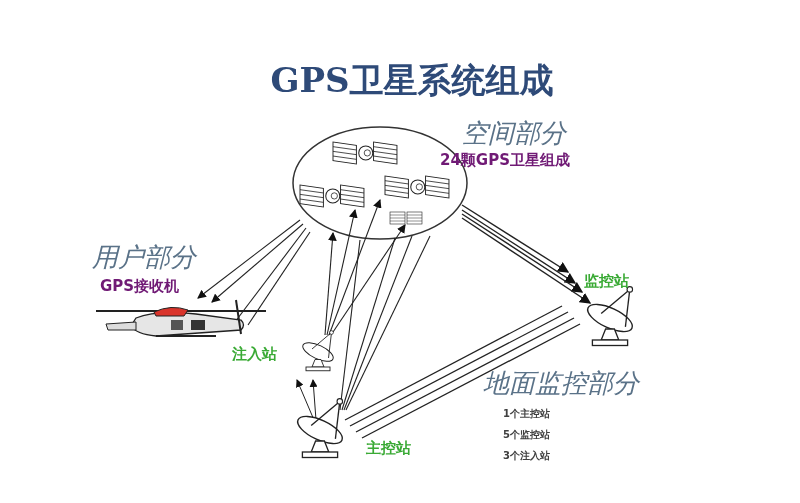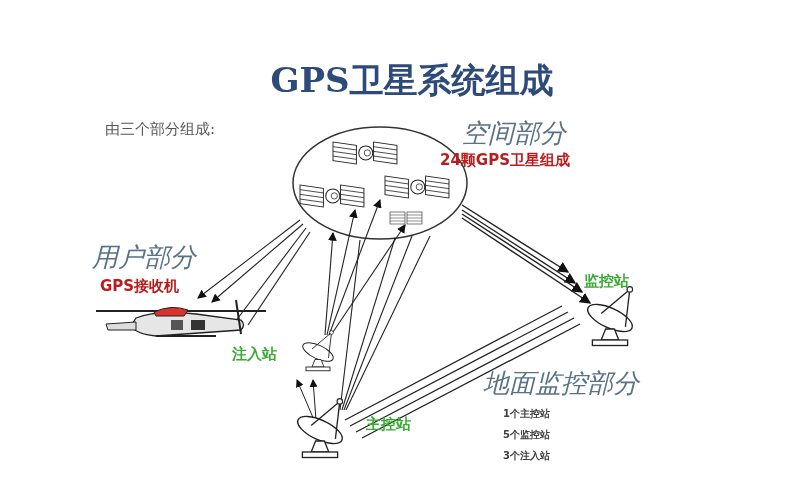--- a/index.html
+++ b/index.html
@@ -1,21 +1,21 @@
 <!DOCTYPE html>
 <html><head>
 <meta charset="utf-8">
 <style>
   html, body { margin:0; padding:0; background:#ffffff; }
   body { width:800px; height:503px; position:relative; overflow:hidden; font-family:"DejaVu Sans", sans-serif; }
   .abs { position:absolute; white-space:nowrap; }
   .title { left:12px; width:800px; top:58px; text-align:center; font-family:"DejaVu Serif", serif; font-weight:bold; font-size:34px; color:#2e4a78; }
   .intro { left:105px; top:119px; font-family:"DejaVu Serif", serif; font-size:15px; color:#555; line-height:21px; }
   .sec-h { font-size:26px; color:#5a7288; font-weight:normal;font-style:italic; }
-  .sec-sub { font-size:15px; font-weight:bold; color:#b91c1c; }
+  .sec-sub { font-size:15px; font-weight:bold; color:#701a75; }
   .green { font-size:15px; font-weight:bold; color:#3aaa35; }
   .ground-list { left:503px; top:403px; font-size:10px; font-weight:bold; color:#404040; line-height:21px; }
   svg { position:absolute; left:0; top:0; }
 </style>
 </head>
 <body>
 
 <svg width="800" height="503" viewBox="0 0 800 503">
   <defs>
     <marker id="ah" markerWidth="8" markerHeight="8" refX="7" refY="4" orient="auto">
@@ -117,31 +117,30 @@
     <rect x="95" y="20" width="14" height="10" fill="#333"></rect>
     <rect x="75" y="20" width="12" height="10" fill="#555"></rect>
     <line x1="140" y1="0" x2="145" y2="34" stroke="#222" stroke-width="2"></line>
     <line x1="60" y1="36" x2="120" y2="36" stroke="#222" stroke-width="2"></line>
   </g>
 </svg>
 
 <div class="abs title">GPS卫星系统组成</div>
 
 <div class="abs intro">
-  <div>由三个部分组成:</div>
 </div>
 
 <div class="abs sec-h" style="left:462px; top:116px;">空间部分</div>
 <div class="abs sec-sub" style="left:440px; top:151px;">24颗GPS卫星组成</div>
 
 <div class="abs sec-h" style="left:92px; top:240px;">用户部分</div>
 <div class="abs sec-sub" style="left:100px; top:277px;">GPS接收机</div>
 
 <div class="abs green" style="left:584px; top:272px;">监控站</div>
 <div class="abs green" style="left:232px; top:345px;">注入站</div>
-<div class="abs green" style="left:366px; top:415px;">主控站</div>
+<div class="abs green" style="left:366px; top:439px;">主控站</div>
 
 <div class="abs sec-h" style="left:483px; top:366px;">地面监控部分</div>
 <div class="abs ground-list">
   <div>1个主控站</div>
   <div>5个监控站</div>
   <div>3个注入站</div>
 </div>
 
 </body></html>

